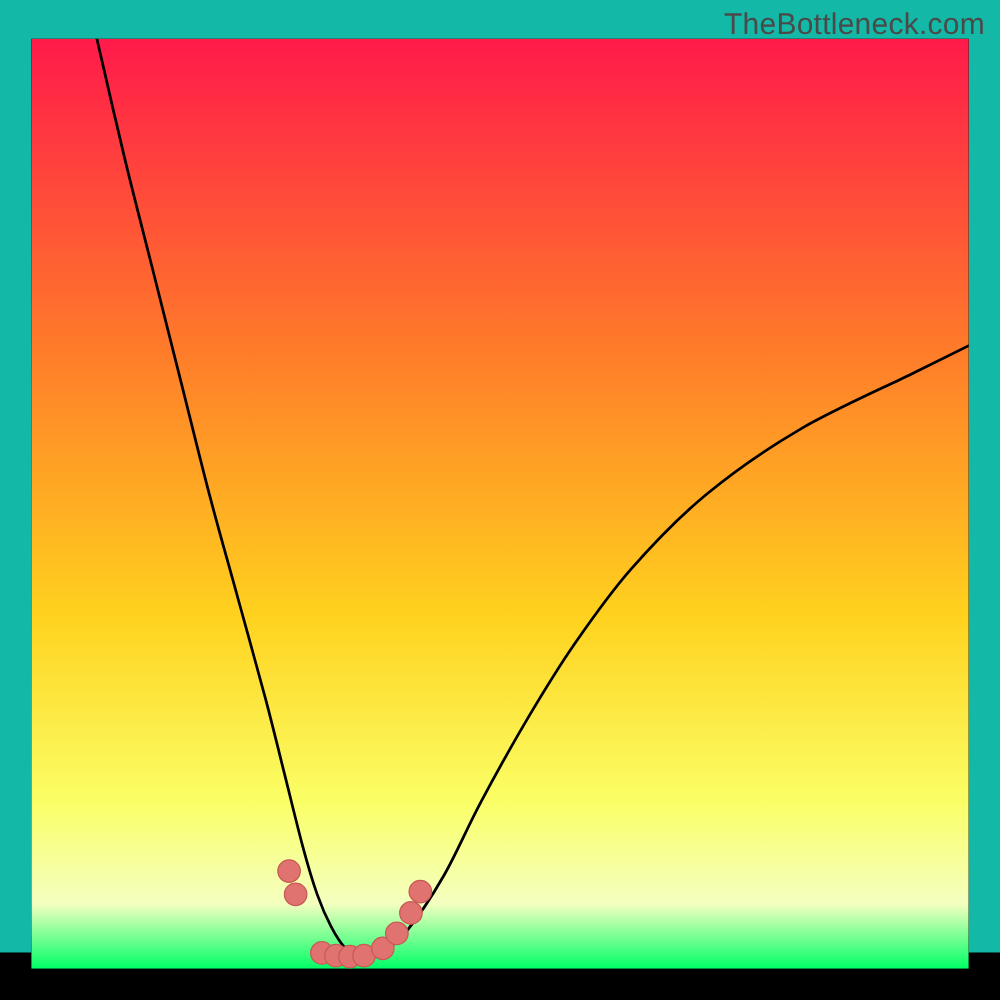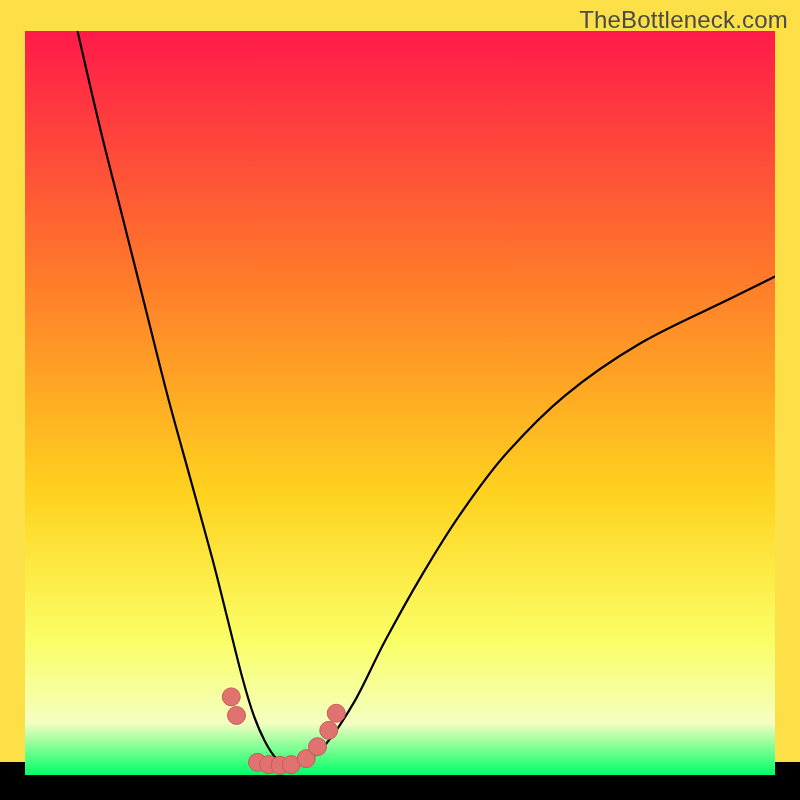--- a/index.html
+++ b/index.html
@@ -8,21 +8,21 @@
     width: 800px;
     height: 800px;
     overflow: hidden;
     font-family: Arial, Helvetica, sans-serif;
     background: #000;
   }
   .frame {
     position: relative;
     width: 800px;
     height: 762px;
-    background: #fde047;
+    background: #14b8a6;
   }
   .watermark {
     position: absolute;
     top: 6px;
     right: 12px;
     color: #4a4a4a;
     font-size: 24px;
     font-weight: 500;
     z-index: 10;
     letter-spacing: 0.2px;

